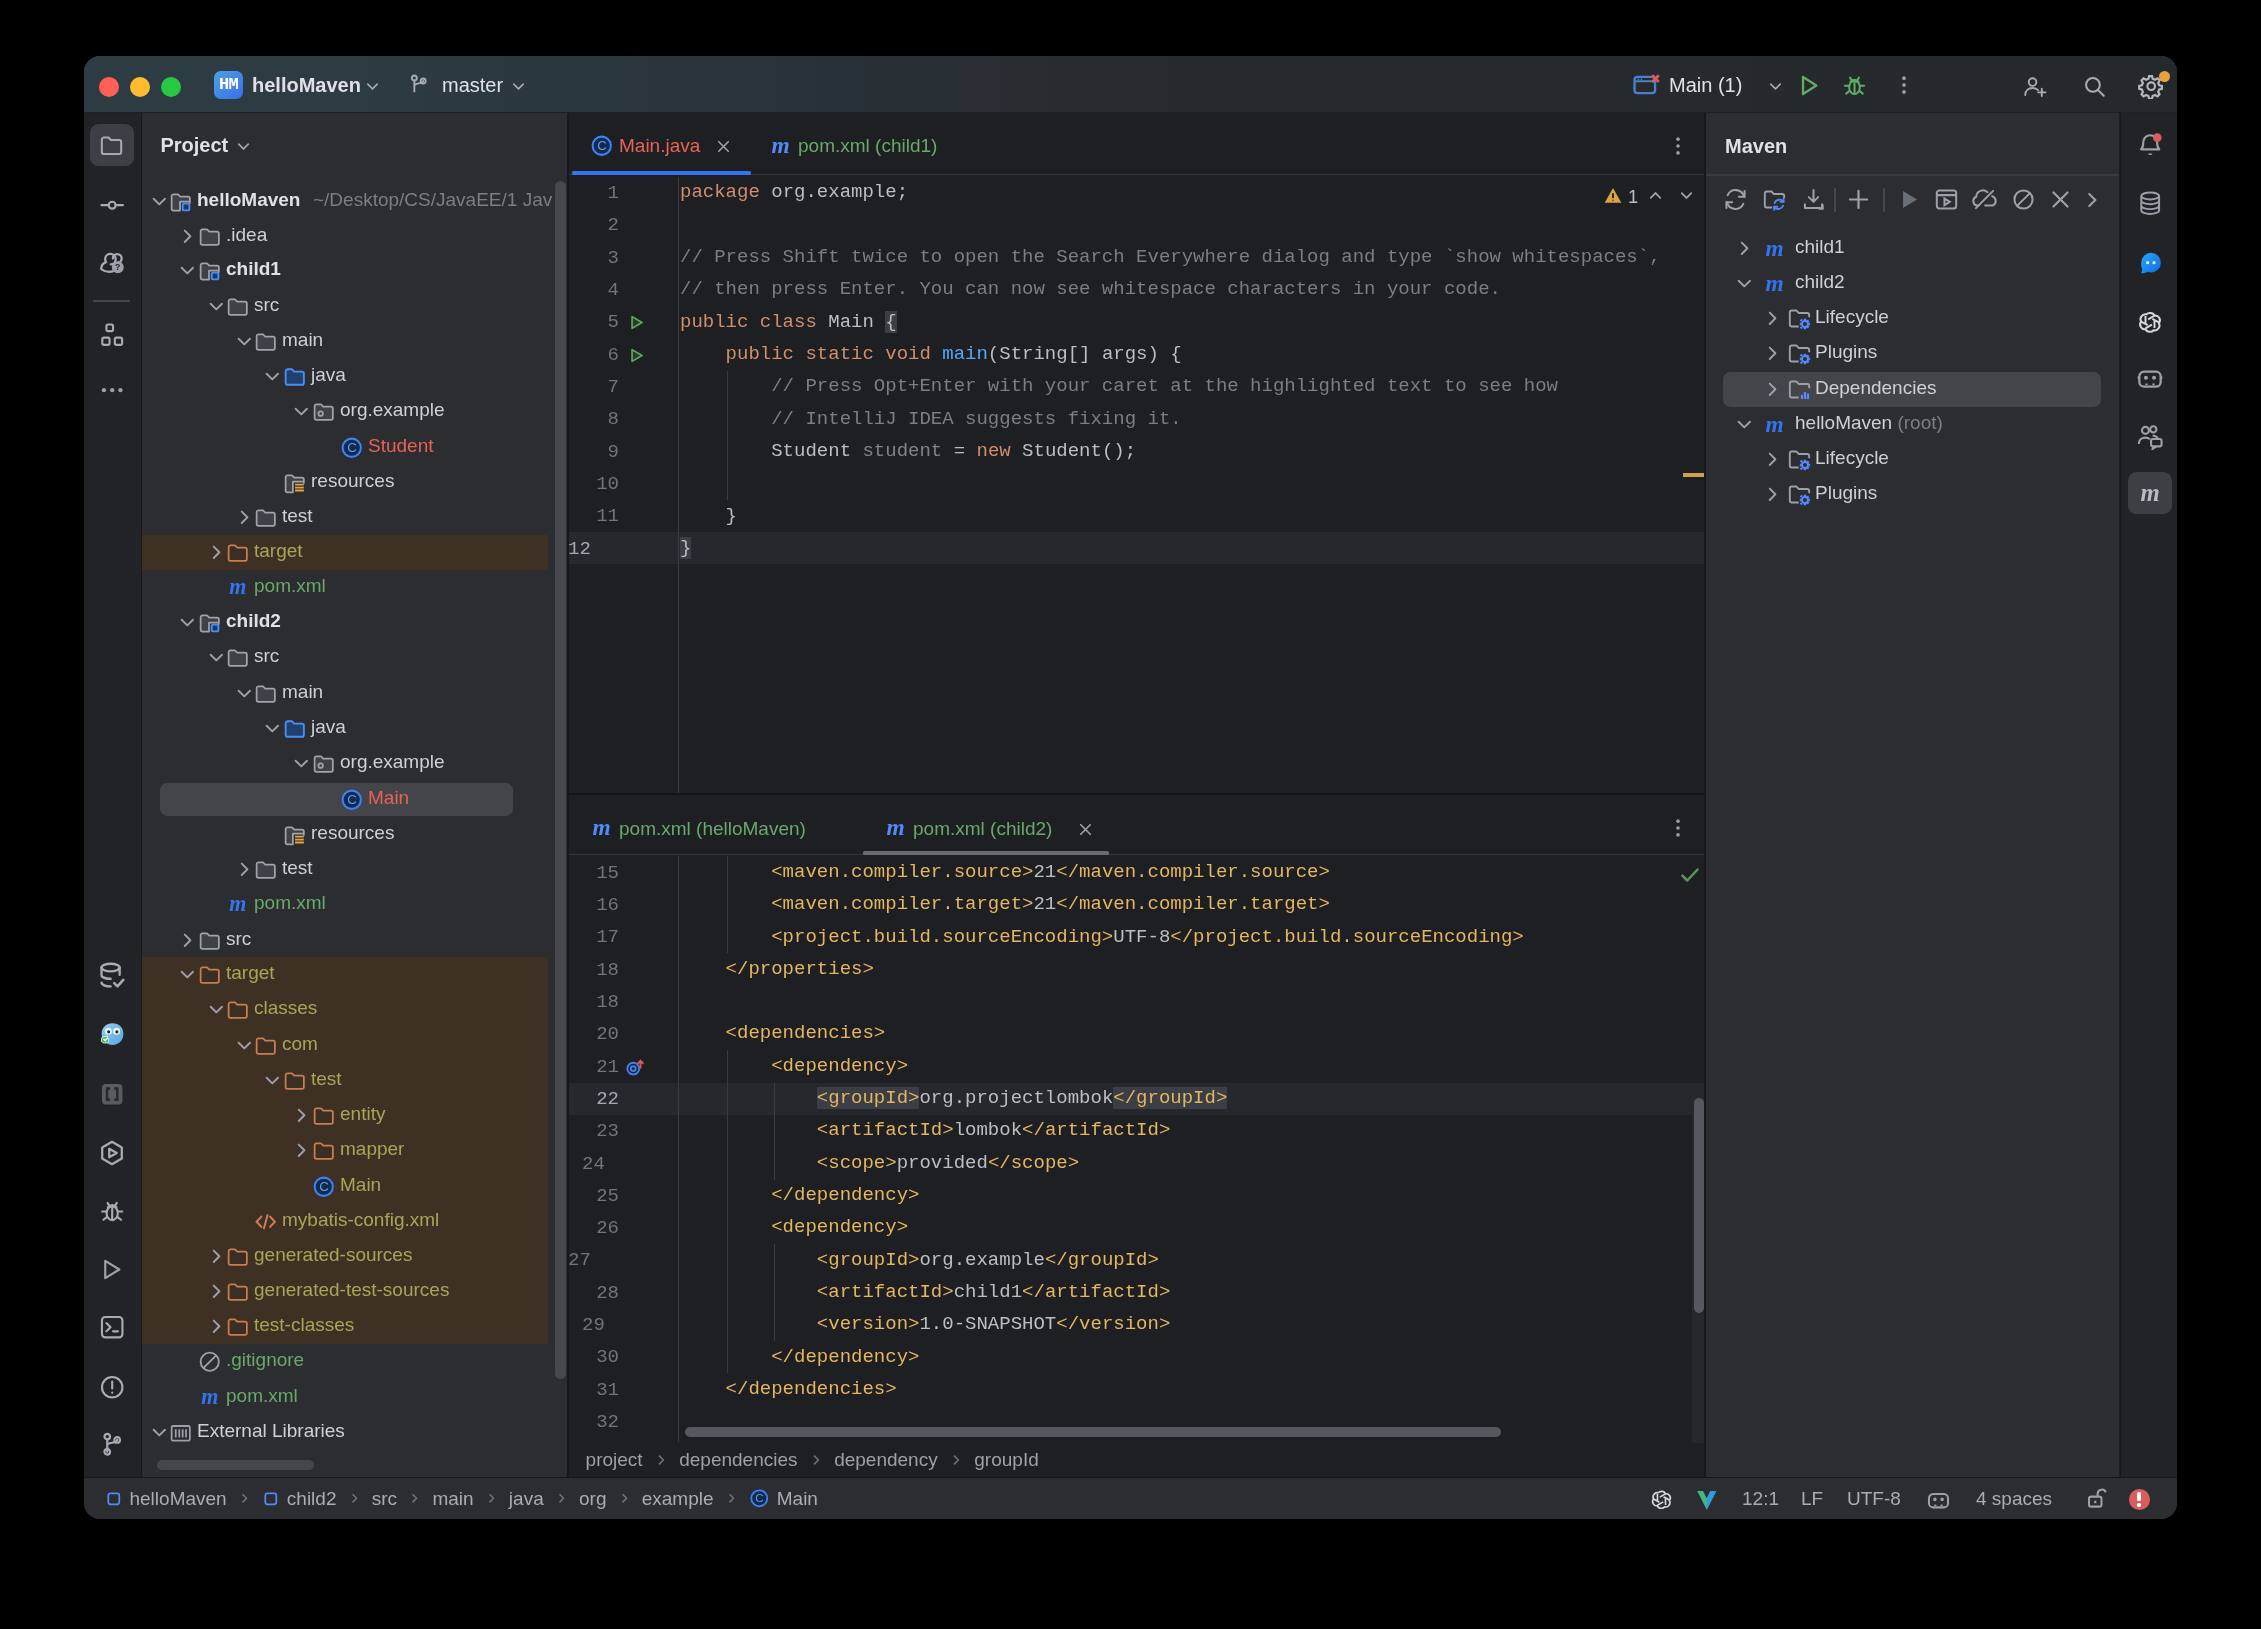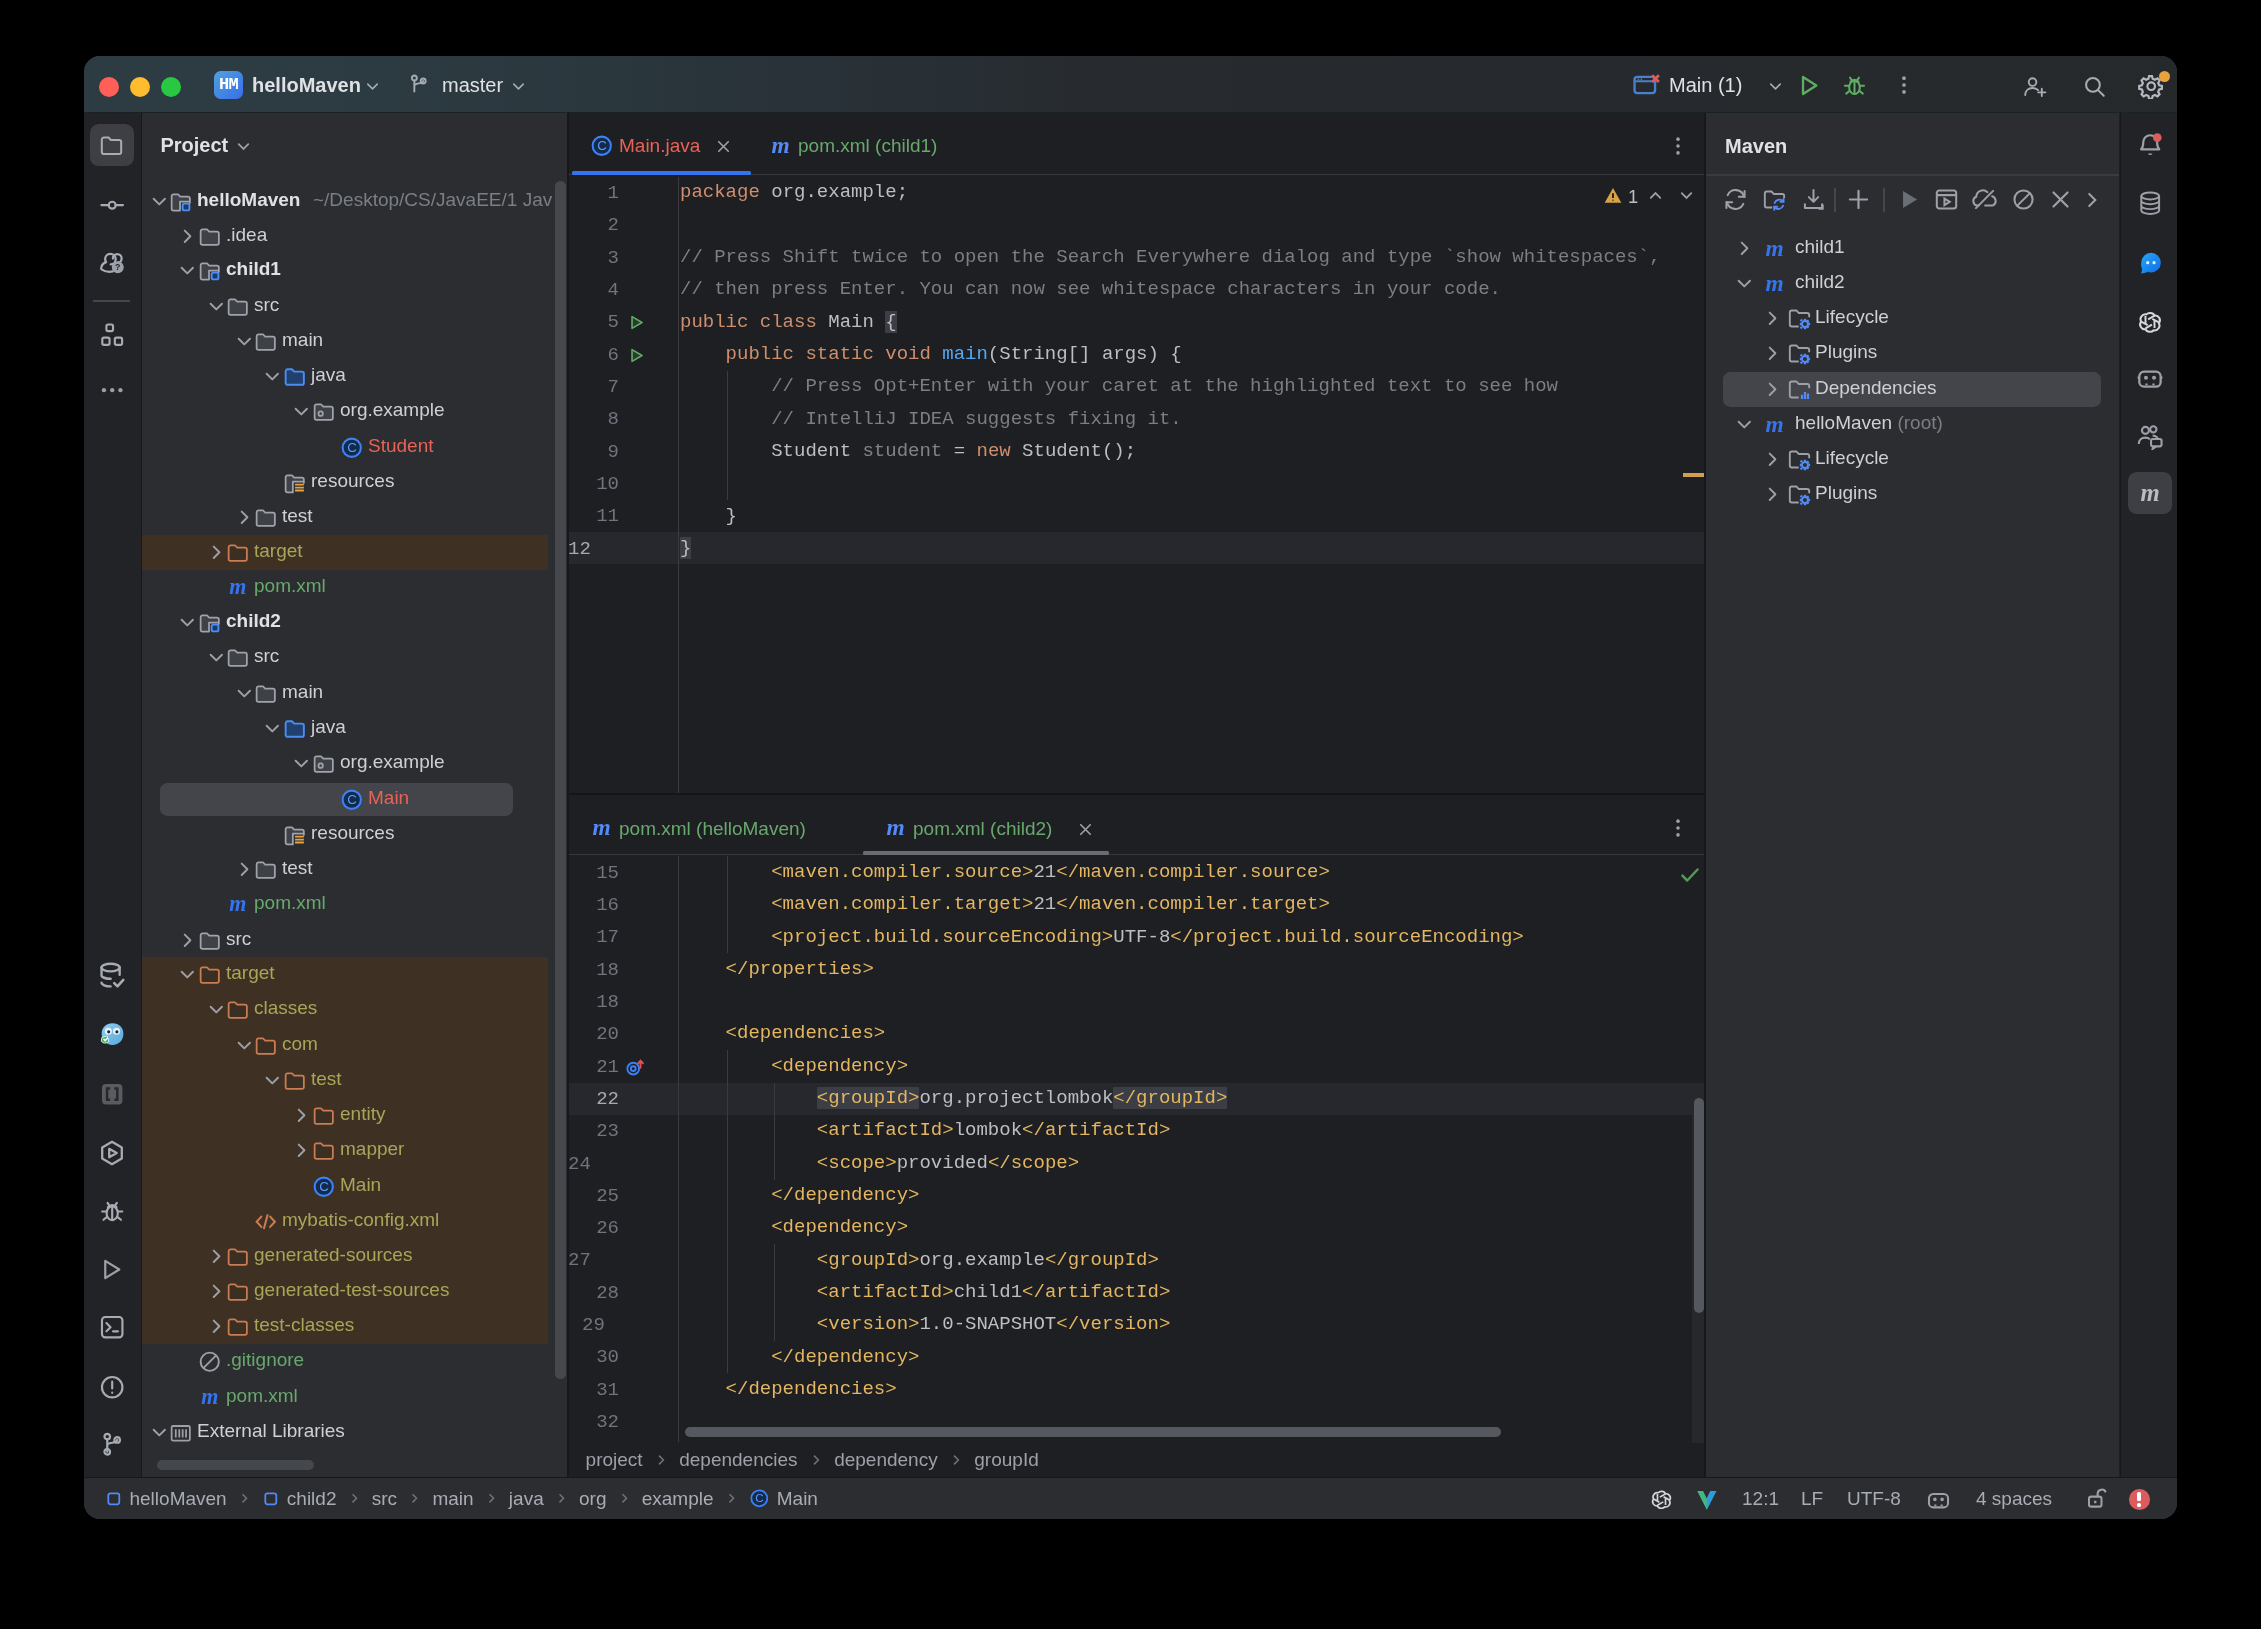--- a/index.html
+++ b/index.html
@@ -743,21 +743,21 @@
     <div class="abs" style="left:110px;top:743px;width:0.7px;height:586px;background:#393b40"></div>
     <div class="abs mono" style="left:0;top:749px;width:51px;text-align:right;font-size:19px;color:#6f747e">15</div>
     <div class="abs mono" style="left:0;top:781px;width:51px;text-align:right;font-size:19px;color:#6f747e">16</div>
     <div class="abs mono" style="left:0;top:813px;width:51px;text-align:right;font-size:19px;color:#6f747e">17</div>
     <div class="abs mono" style="left:0;top:846px;width:51px;text-align:right;font-size:19px;color:#6f747e">18</div>
     <div class="abs mono" style="left:0;top:878px;width:51px;text-align:right;font-size:19px;color:#6f747e">18</div>
     <div class="abs mono" style="left:0;top:910px;width:51px;text-align:right;font-size:19px;color:#6f747e">20</div>
     <div class="abs mono" style="left:0;top:943px;width:51px;text-align:right;font-size:19px;color:#6f747e">21</div>
     <div class="abs mono" style="left:0;top:975px;width:51px;text-align:right;font-size:19px;color:#a6a9b0">22</div>
     <div class="abs mono" style="left:0;top:1007px;width:51px;text-align:right;font-size:19px;color:#6f747e">23</div>
-    <div class="abs mono" style="left:0;top:1040px;width:51px;text-align:left;font-size:19px;color:#6f747e">24</div>
+    <div class="abs mono" style="left:0;top:1040px;width:51px;text-align:center;font-size:19px;color:#6f747e">24</div>
     <div class="abs mono" style="left:0;top:1072px;width:51px;text-align:right;font-size:19px;color:#6f747e">25</div>
     <div class="abs mono" style="left:0;top:1104px;width:51px;text-align:right;font-size:19px;color:#6f747e">26</div>
     <div class="abs mono" style="left:0;top:1136px;width:51px;text-align:left;font-size:19px;color:#6f747e">27</div>
     <div class="abs mono" style="left:0;top:1169px;width:51px;text-align:right;font-size:19px;color:#6f747e">28</div>
     <div class="abs mono" style="left:0;top:1201px;width:51px;text-align:center;font-size:19px;color:#6f747e">29</div>
     <div class="abs mono" style="left:0;top:1233px;width:51px;text-align:right;font-size:19px;color:#6f747e">30</div>
     <div class="abs mono" style="left:0;top:1266px;width:51px;text-align:right;font-size:19px;color:#6f747e">31</div>
     <div class="abs mono" style="left:0;top:1298px;width:51px;text-align:right;font-size:19px;color:#6f747e">32</div>
     <svg class="abs" style="left:57px;top:944px" width="20" height="20" viewBox="0 0 16 16">
         <circle cx="6.6" cy="9.3" r="4.7" fill="none" stroke="#3b82f6" stroke-width="1.5"></circle>

